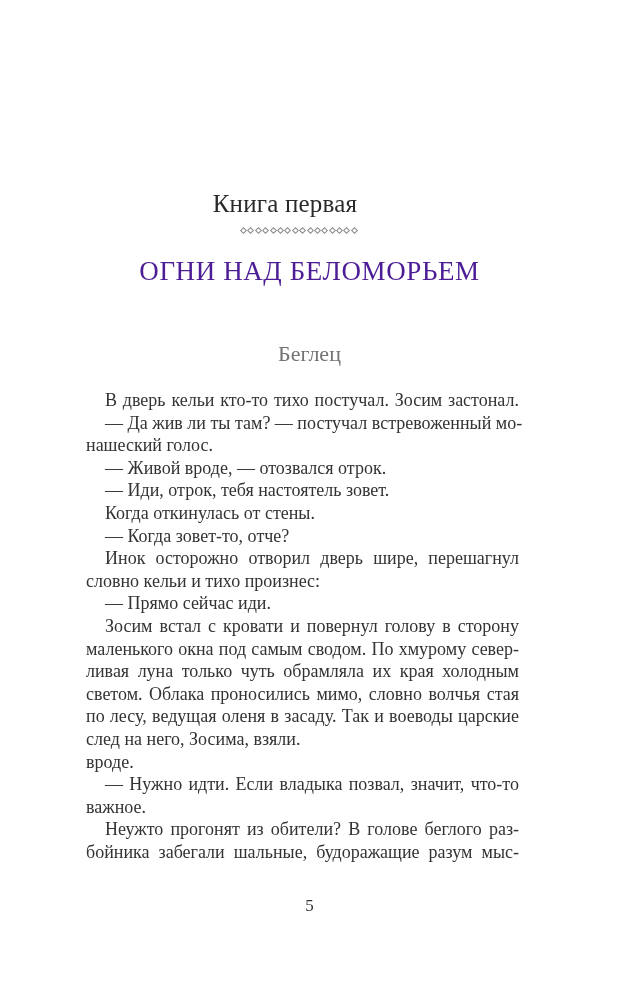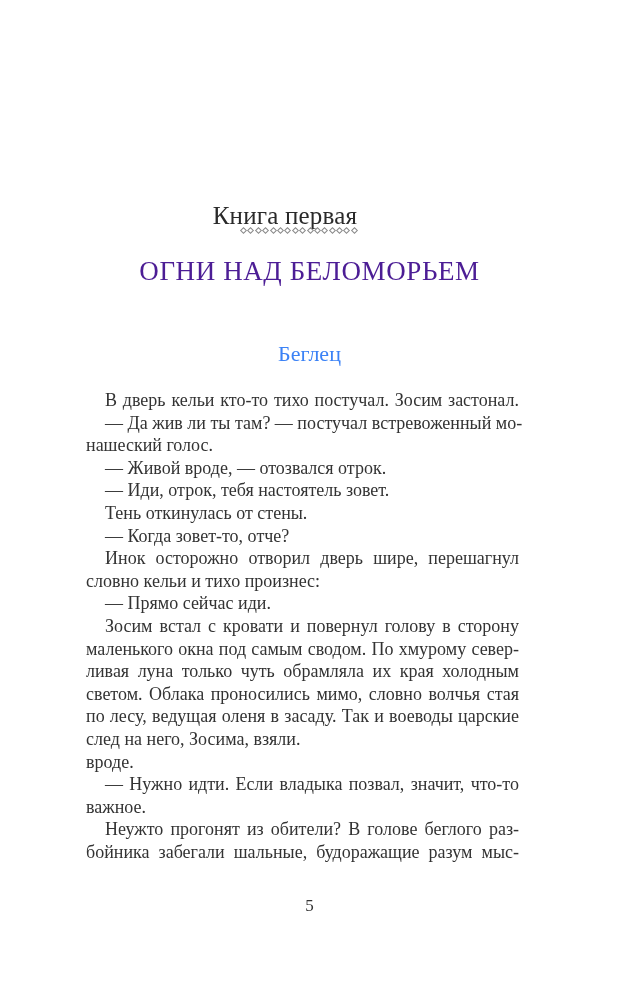--- a/index.html
+++ b/index.html
@@ -2,37 +2,37 @@
 <html><head>
 <meta charset="utf-8">
 <style>
   html, body { margin: 0; padding: 0; }
   body {
     width: 619px; height: 1000px; background: #ffffff; position: relative; overflow: hidden;
     font-family: "Liberation Serif", "DejaVu Serif", serif; color: #2b2b2b;
   }
   .book-title {
     position: absolute; left: 0; width: 570px; top: 190px; text-align: center;
-    font-size: 25px; letter-spacing: 0.2px; color: #2a2a2a; margin-top: 12px;
+    font-size: 25px; letter-spacing: 0.2px; color: #2a2a2a;
   }
   .ornament {
     position: absolute; left: 241px; top: 227px; width: 116px; height: 8px;
     display: flex; gap: 0; justify-content: space-between;
   }
   .ornament span {
     width: 5px; height: 5px; border: 1px solid #8a8a8a; transform: rotate(45deg); box-sizing: border-box;
     margin-top: 1px;
   }
   .part-title {
     position: absolute; left: 0; width: 619px; top: 256px; text-align: center;
     font-size: 27px; letter-spacing: 0.6px; color: #4c1d95;
   }
   .chapter-title {
     position: absolute; left: 0; width: 619px; top: 341px; text-align: center;
-    font-size: 22px; color: #3b82f6;
+    font-size: 22px; color: #737373;
   }
   .body-text {
     position: absolute; left: 86px; top: 389px; width: 433px;
     font-size: 18px; line-height: 22.6px; color: #333;
   }
   .line { white-space: nowrap; text-align: justify; text-align-last: justify; height: 22.6px; }
   .line.indent { padding-left: 19px; }
   .line.last { text-align-last: left; }
   .page-number {
     position: absolute; left: 0; width: 619px; top: 896px; text-align: center;
@@ -62,21 +62,21 @@
     <span></span>
   </div>
 <div class="part-title">ОГНИ НАД БЕЛОМОРЬЕМ</div>
 <div class="chapter-title">Беглец</div>
 <div class="body-text" id="body">
     <div class="line indent">В дверь кельи кто-то тихо постучал. Зосим застонал.</div>
     <div class="line indent">— Да жив ли ты там? — постучал встревоженный мо-</div>
     <div class="line last">нашеский голос.</div>
     <div class="line indent last">— Живой вроде, — отозвался отрок.</div>
     <div class="line indent last">— Иди, отрок, тебя настоятель зовет.</div>
-    <div class="line indent last">Тень откинулась от стены.</div>
+    <div class="line indent last">Когда откинулась от стены.</div>
     <div class="line indent last">— Когда зовет-то, отче?</div>
     <div class="line indent">Инок осторожно отворил дверь шире, перешагнул</div>
     <div class="line last">словно кельи и тихо произнес:</div>
     <div class="line indent last">— Прямо сейчас иди.</div>
     <div class="line indent">Зосим встал с кровати и повернул голову в сторону</div>
     <div class="line">маленького окна под самым сводом. По хмурому север-</div>
     <div class="line">ливая луна только чуть обрамляла их края холодным</div>
     <div class="line">светом. Облака проносились мимо, словно волчья стая</div>
     <div class="line">по лесу, ведущая оленя в засаду. Так и воеводы царские</div>
     <div class="line last">след на него, Зосима, взяли.</div>

